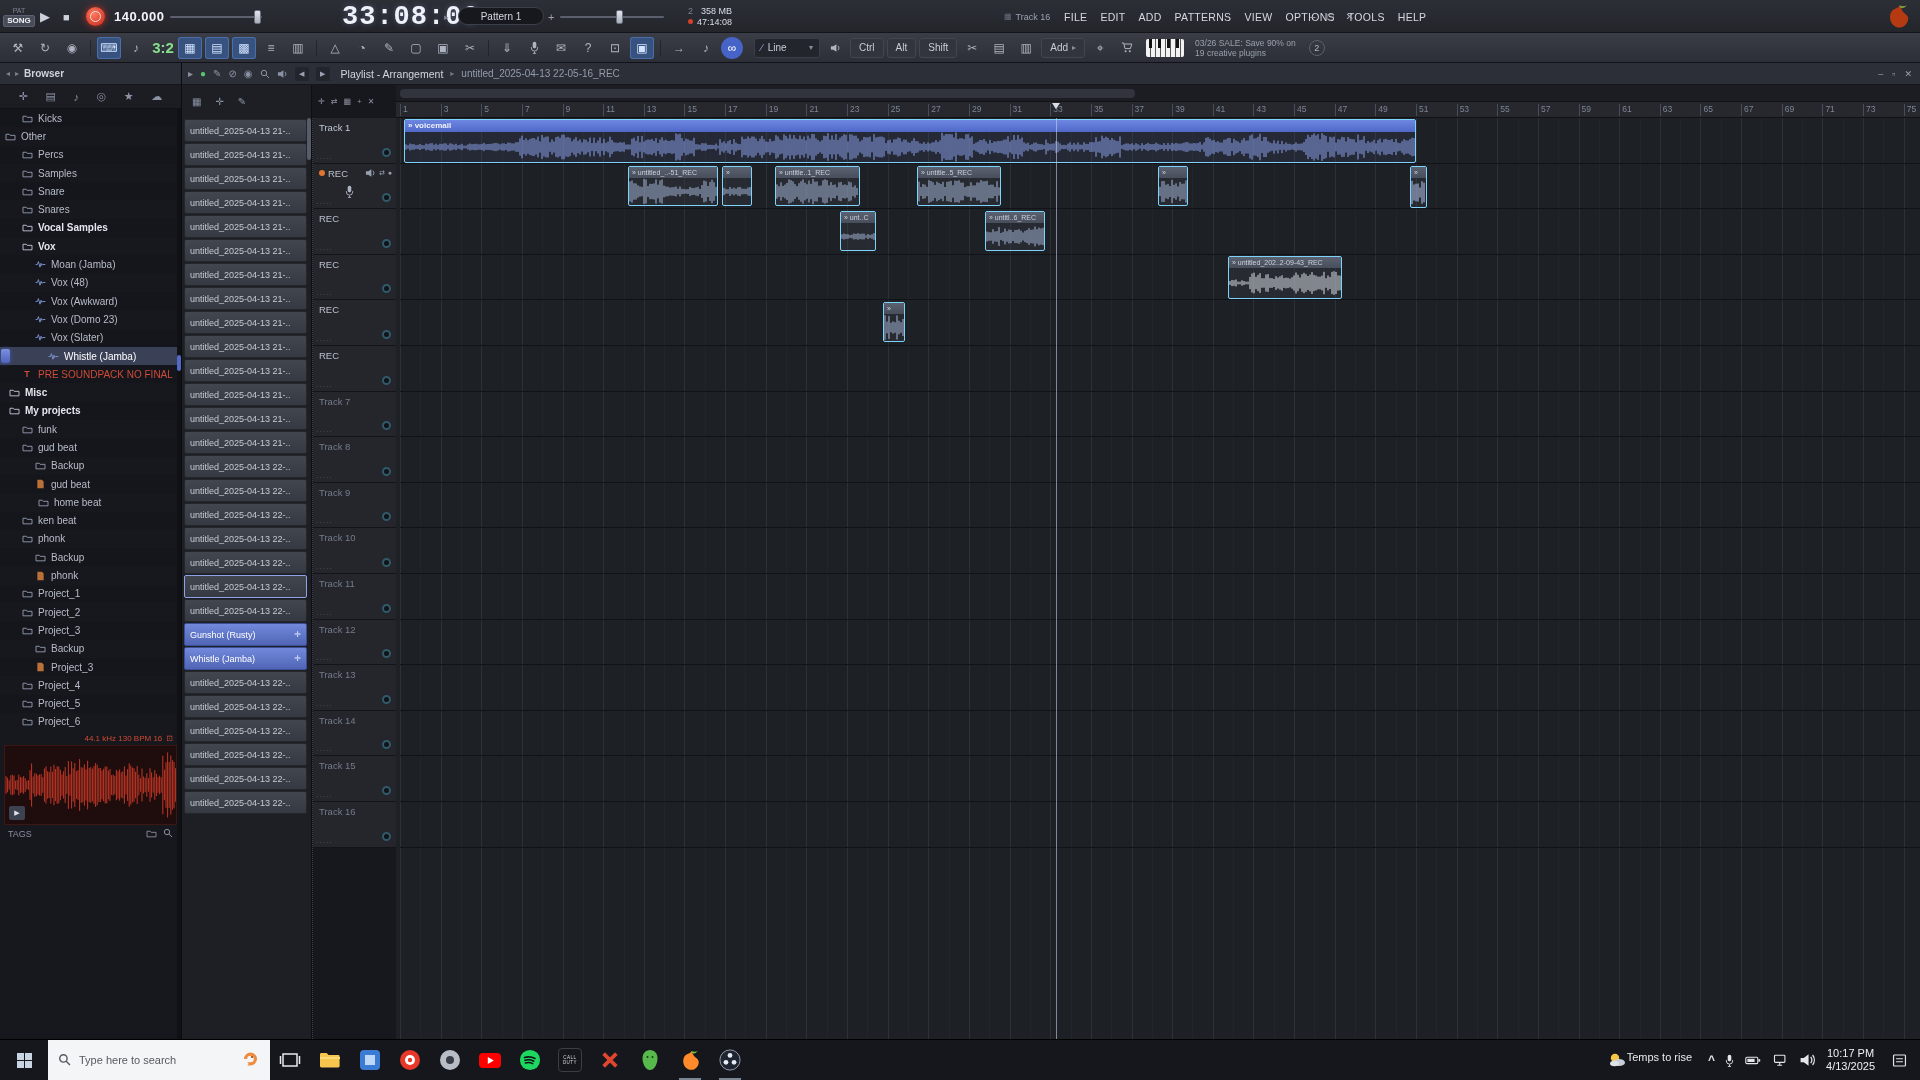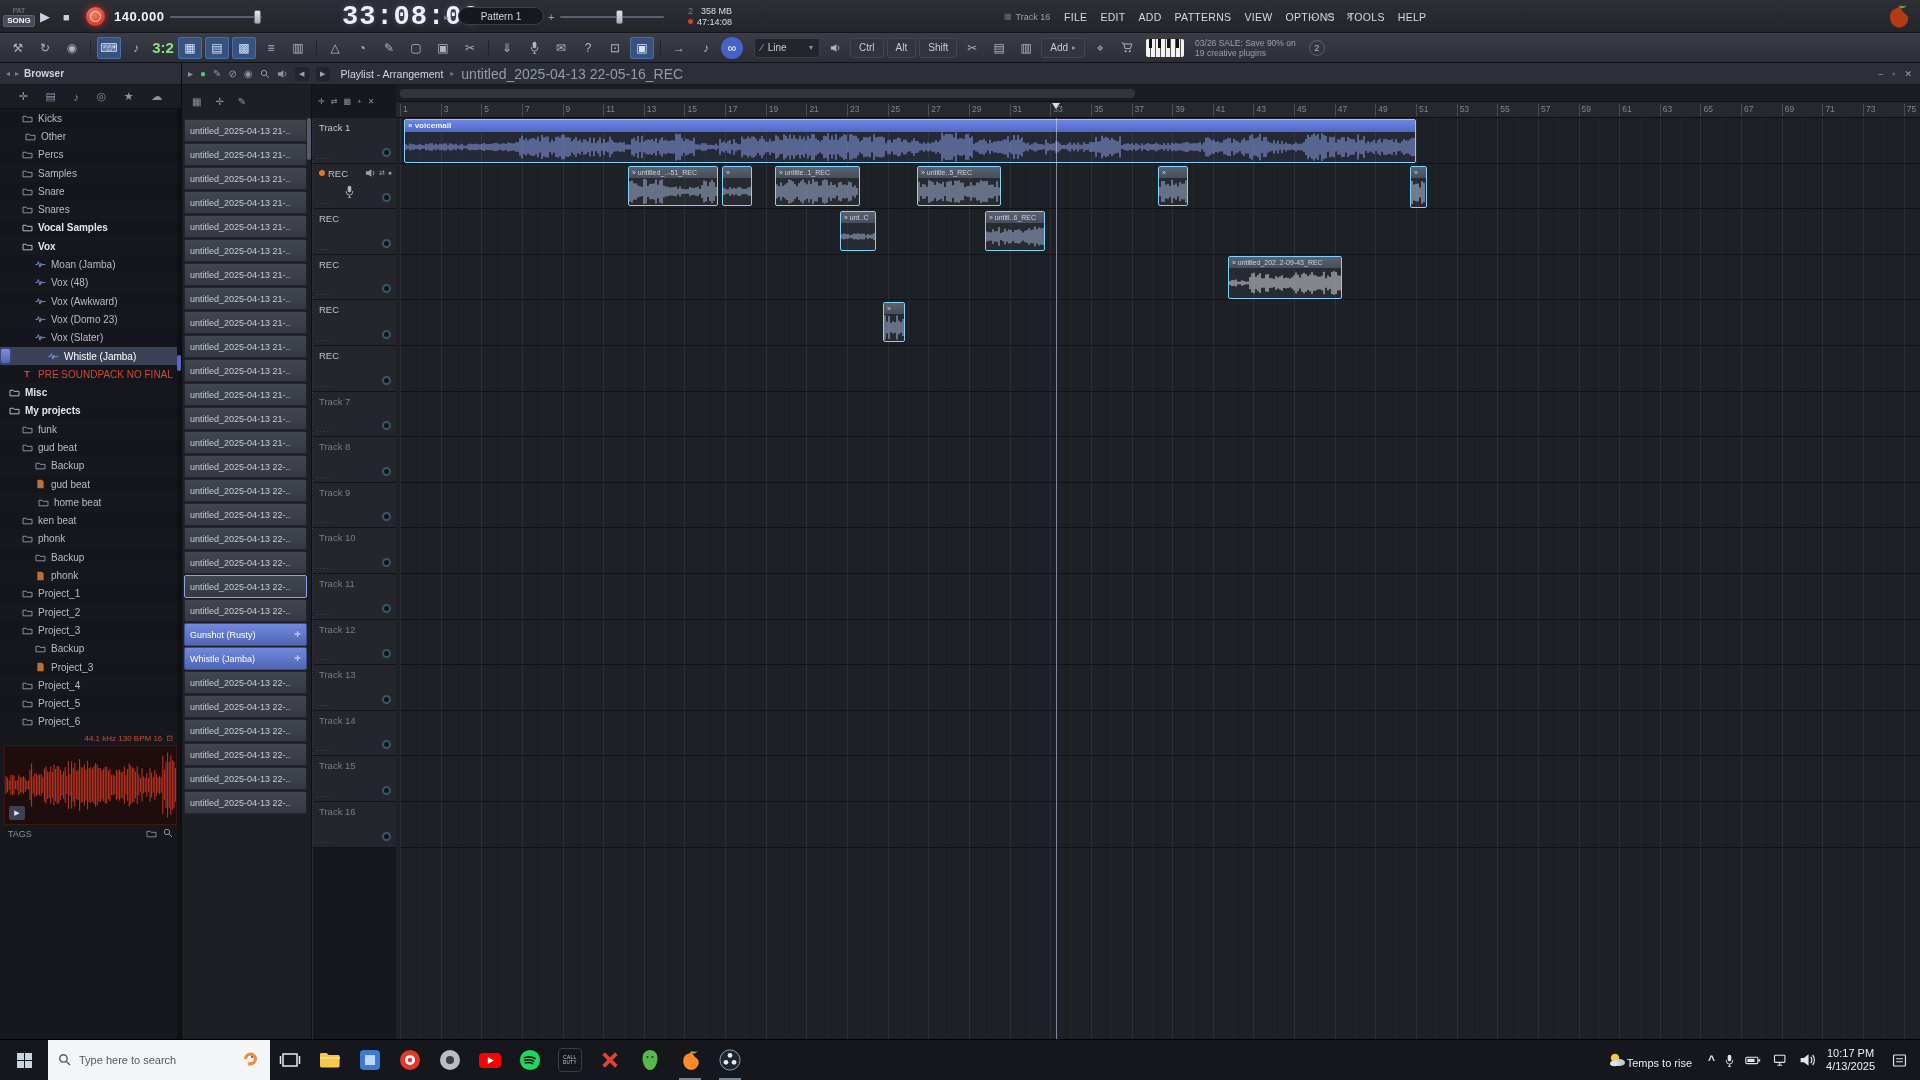--- a/index.html
+++ b/index.html
@@ -88,21 +88,21 @@
   .b-scrollhandle{position:absolute;right:0;top:246px;width:4px;height:16px;background:#5468c8;border-radius:2px}
 
   
   .rightcol{flex:1;display:flex;flex-direction:column;min-width:0}
   .pl-titlebar{flex:0 0 22px;background:#2c2f37;border-bottom:1px solid #15161a;display:flex;align-items:center;padding:0 6px;gap:7px;position:relative}
   .pl-titlebar .pli{color:#8a92a4;font-size:10px;display:inline-flex;align-items:center;cursor:pointer}
   .pl-titlebar .pli.green{color:#58c470}
   .pl-nav{width:14px;height:14px;background:#23252c;border-radius:2px;display:flex;align-items:center;justify-content:center;color:#9aa2b2;font-size:7px;cursor:pointer}
   .pl-title{font-size:10.5px;color:#d2d6e0;margin-left:4px}
   .pl-sep{color:#707888;font-size:8px}
-  .pl-file{font-size:14px;color:#939bac}
+  .pl-file{font-size:10px;color:#939bac}
   .pl-winctl{position:absolute;right:8px;display:flex;gap:9px;color:#9aa0ae;font-size:9px}
 
   .pl-content{flex:1;display:flex;min-height:0}
 
   
   .picker{width:130px;flex:0 0 130px;background:#1d1f24;border-right:1px solid #0e0f13;display:flex;flex-direction:column;position:relative}
   .picker-head{flex:0 0 33px;display:flex;align-items:center;gap:14px;padding:0 10px;color:#8a92a4;font-size:10px}
   .pick-item{height:23px;margin:1px 4px 1px 2px;background:linear-gradient(#42464f,#353942);border:1px solid #24262c;border-radius:2px;display:flex;align-items:center;padding:0 5px;font-size:9px;color:#c6cad4;white-space:nowrap;overflow:hidden;cursor:pointer}
   .pick-item.selected{background:linear-gradient(#7289dc,#5065b5);border-color:#3c4f96;color:#fff}
   .pick-item.selected .mvic{margin-left:auto;font-size:8px;color:#dfe6ff}
@@ -148,21 +148,21 @@
   .tb-start{width:48px;display:flex;align-items:center;justify-content:center;cursor:pointer}
   .winlogo{display:grid;grid-template-columns:7px 7px;grid-template-rows:7px 7px;gap:1px}
   .winlogo i{background:#c8d4e2}
   .tb-search{width:222px;background:#f4f5f7;display:flex;align-items:center;gap:8px;padding:0 10px;color:#55595f;font-size:11px;cursor:text}
   .tb-search .shr{margin-left:auto}
   .tb-apps{display:flex}
   .tb-app{width:40px;display:flex;align-items:center;justify-content:center;position:relative;cursor:pointer}
   .tb-app.running::after{content:"";position:absolute;bottom:0;left:9px;right:9px;height:2px;background:#7a8694}
   .codicon{width:24px;height:24px;border-radius:4px;background:#14161b;border:1px solid #3a3e46;display:flex;flex-direction:column;align-items:center;justify-content:center;color:#d8dce2;font-size:4.5px;letter-spacing:.5px;line-height:5px}
   .tb-tray{margin-left:auto;display:flex;align-items:center;gap:10px;padding-right:6px}
-  .tray-weather{display:flex;align-items:flex-end;color:#e8eaee;font-size:11px;padding:0 6px;cursor:pointer}
+  .tray-weather{display:flex;align-items:flex-start;color:#e8eaee;font-size:11px;padding:0 6px;cursor:pointer}
   .tray-chev{color:#dfe3ea;font-size:12px;font-weight:bold;cursor:pointer}
   .tray-ic{display:flex;align-items:center;cursor:pointer}
   .tray-clock{text-align:center;color:#eef0f4;font-size:11px;line-height:13px;cursor:pointer}
   .tray-action{display:flex;align-items:center;padding:0 6px;cursor:pointer}
 </style>
 </head>
 <body>
 
 <div id="screen">
 
@@ -316,21 +316,21 @@
           </div>
         <div class="b-tree" id="btree">
             <div class="trrow" style="padding-left: 21px;">
               <span class="ticon">
                 <svg width="11" height="9" viewBox="0 0 12 10">
                   <path d="M1 2.5h3.6l1 1.2H11v5H1z" fill="none" stroke="#939db2"></path>
                 </svg>
               </span>
               <span>Kicks</span>
             </div>
-            <div class="trrow" style="padding-left: 24px;">
+            <div class="trrow" style="padding-left: 4px;">
               <span class="ticon">
                 <svg width="11" height="9" viewBox="0 0 12 10">
                   <path d="M1 2.5h3.6l1 1.2H11v5H1z" fill="none" stroke="#939db2"></path>
                 </svg>
               </span>
               <span>Other</span>
             </div>
             <div class="trrow" style="padding-left: 21px;">
               <span class="ticon">
                 <svg width="11" height="9" viewBox="0 0 12 10">

